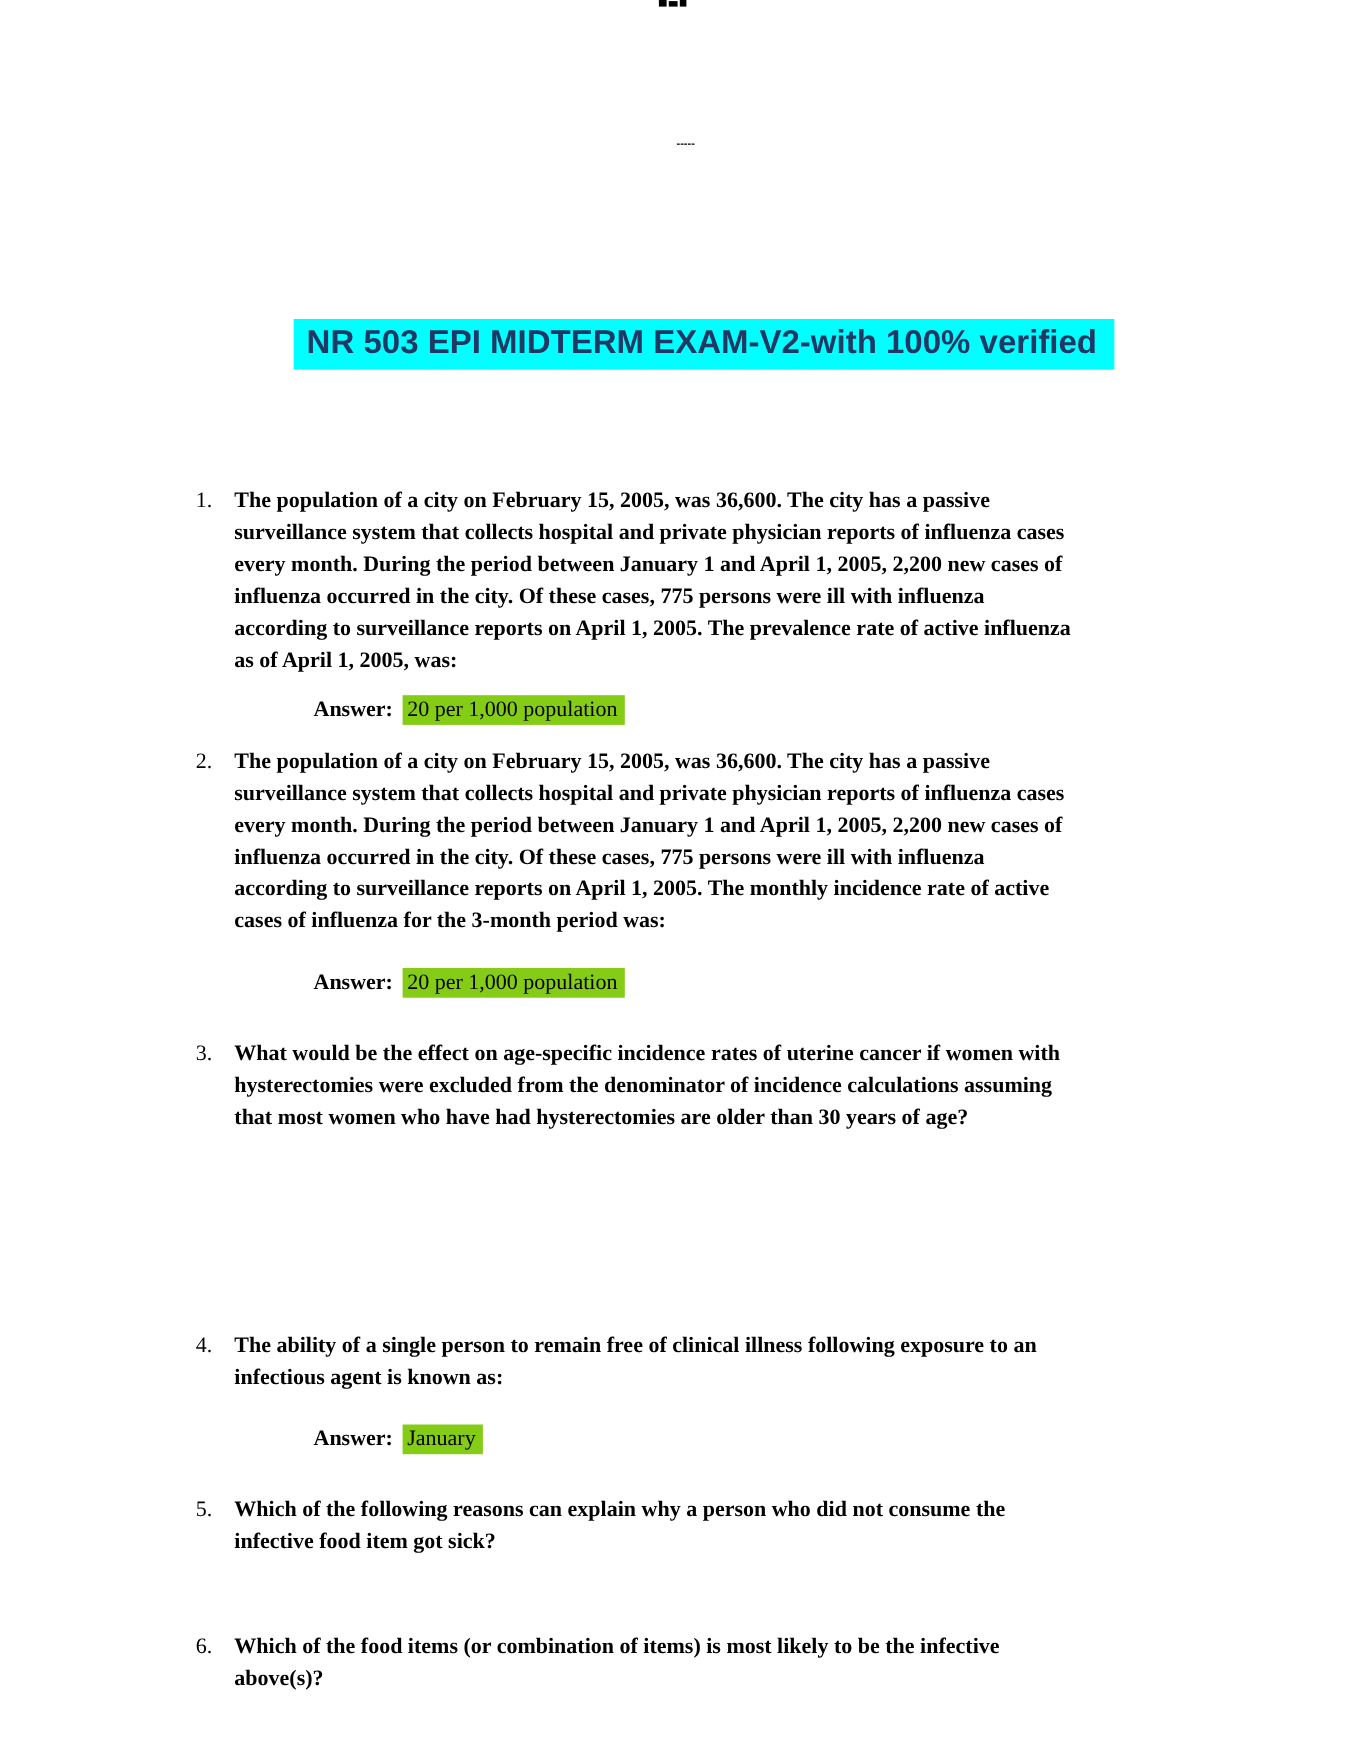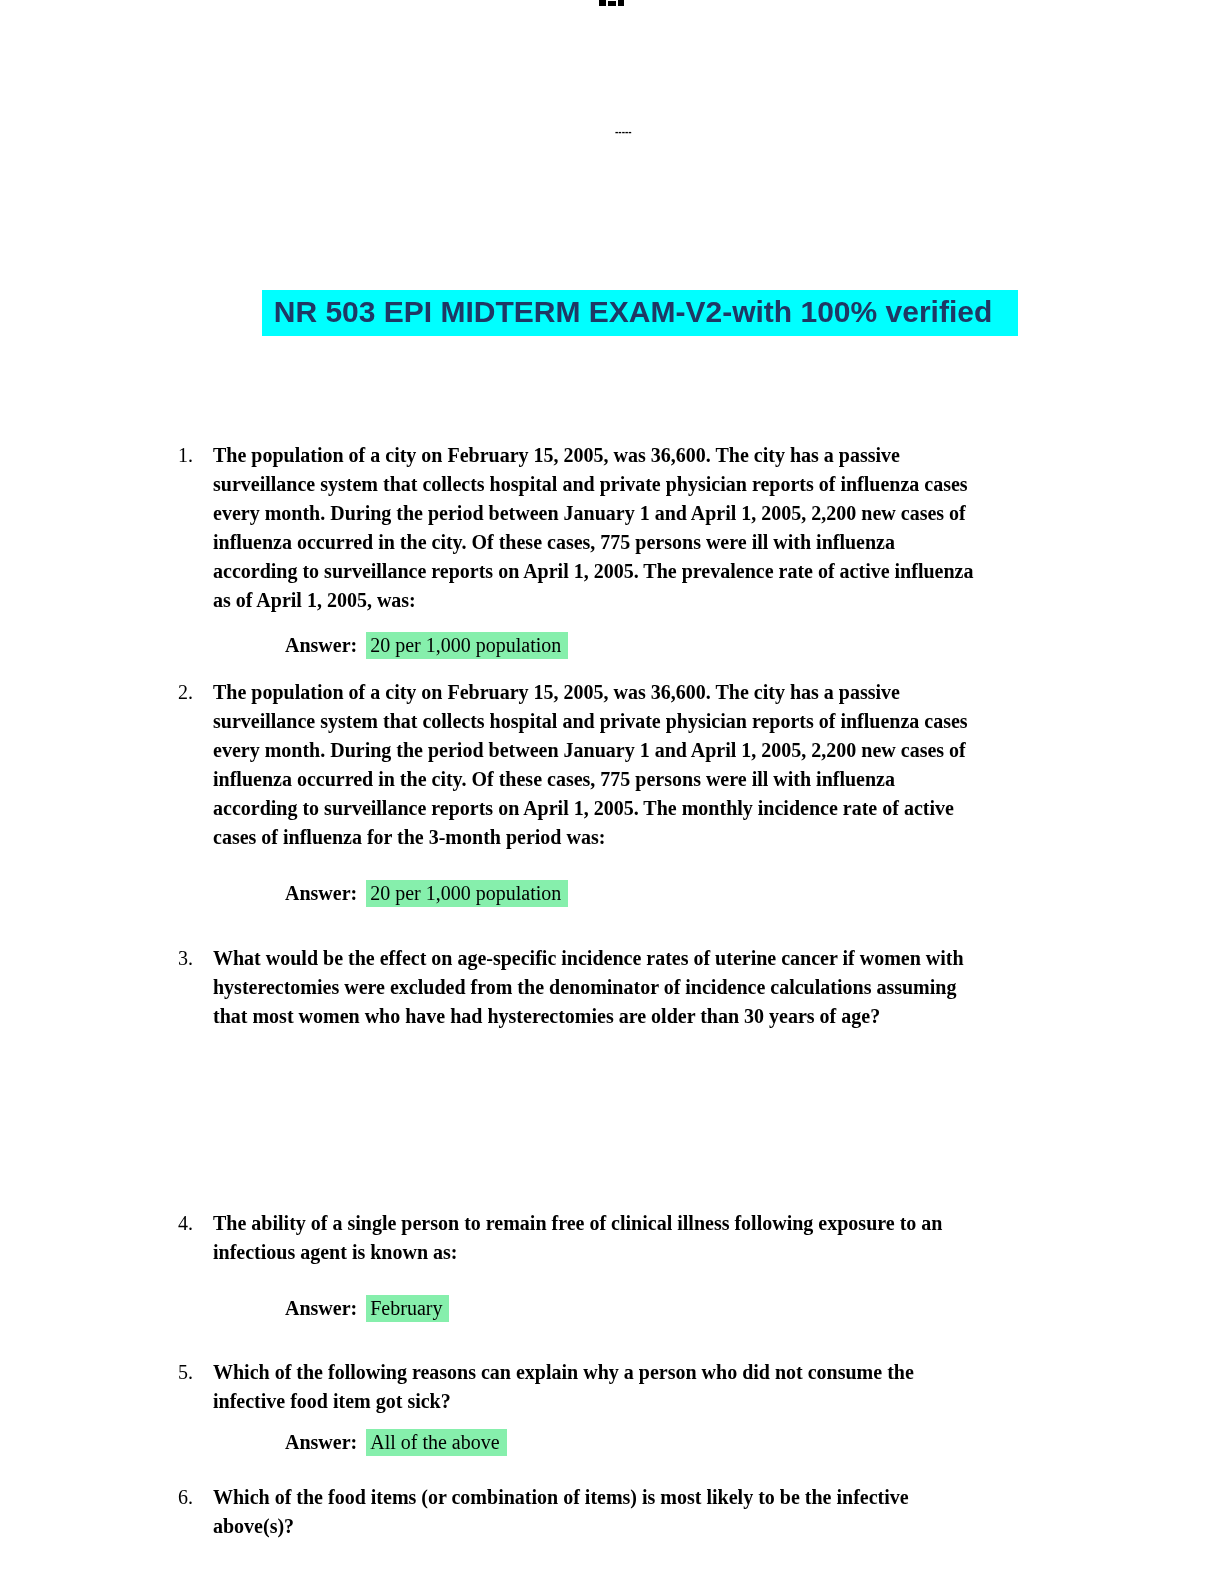--- a/index.html
+++ b/index.html
@@ -40,39 +40,39 @@
     font-size:30px;
     color:#1f3864;
     line-height:38px;
   }
   .title .line{margin-bottom:2px;}
   .hl-cyan{
     background:#00ffff;
     display:inline-block;
     padding:3px 12px 5px 12px;
   }
-  .hl-cyan.trail{padding-right:26px;}
+  .hl-cyan.trail{padding-right:16px;}
 
   
   .q{
     left:178px; width:1000px;
     font-size:20px; line-height:29px;
   }
   .qnum{position:absolute; left:0; top:0;}
   .qtext{padding-left:35px; white-space:pre-line;font-weight:bold;}
 
   
   .ans{
     left:285px; width:860px;
     font-size:20px; line-height:29px;
     white-space:pre-line;
   }
   .ans-label{font-weight:bold;}
   .hl-green{
-    background:#86efac;
+    background:#84cc16;
     margin-left:9px;
     padding:2px 7px 3px 4px;
   }
 </style>
 </head>
 <body>
 
 <div class="page">
 
   <div class="abs artifact-top"></div>
@@ -109,28 +109,27 @@
     <div class="qtext">What would be the effect on age-specific incidence rates of uterine cancer if women with
 hysterectomies were excluded from the denominator of incidence calculations assuming
 that most women who have had hysterectomies are older than 30 years of age?</div>
   </div>
 
   <div class="abs q" style="top:1209px">
     <span class="qnum">4.</span>
     <div class="qtext">The ability of a single person to remain free of clinical illness following exposure to an
 infectious agent is known as:</div>
   </div>
-  <div class="abs ans" style="top:1294px"><span class="ans-label">Answer:</span><span class="hl-green">February</span></div>
+  <div class="abs ans" style="top:1294px"><span class="ans-label">Answer:</span><span class="hl-green">January</span></div>
 
   <div class="abs q" style="top:1358px">
     <span class="qnum">5.</span>
     <div class="qtext">Which of the following reasons can explain why a person who did not consume the
 infective food item got sick?</div>
   </div>
-  <div class="abs ans" style="top:1428px"><span class="ans-label">Answer:</span><span class="hl-green">All of the above</span></div>
 
   <div class="abs q" style="top:1483px">
     <span class="qnum">6.</span>
     <div class="qtext">Which of the food items (or combination of items) is most likely to be the infective
 above(s)?</div>
   </div>
 
 </div>
 
 </body></html>

